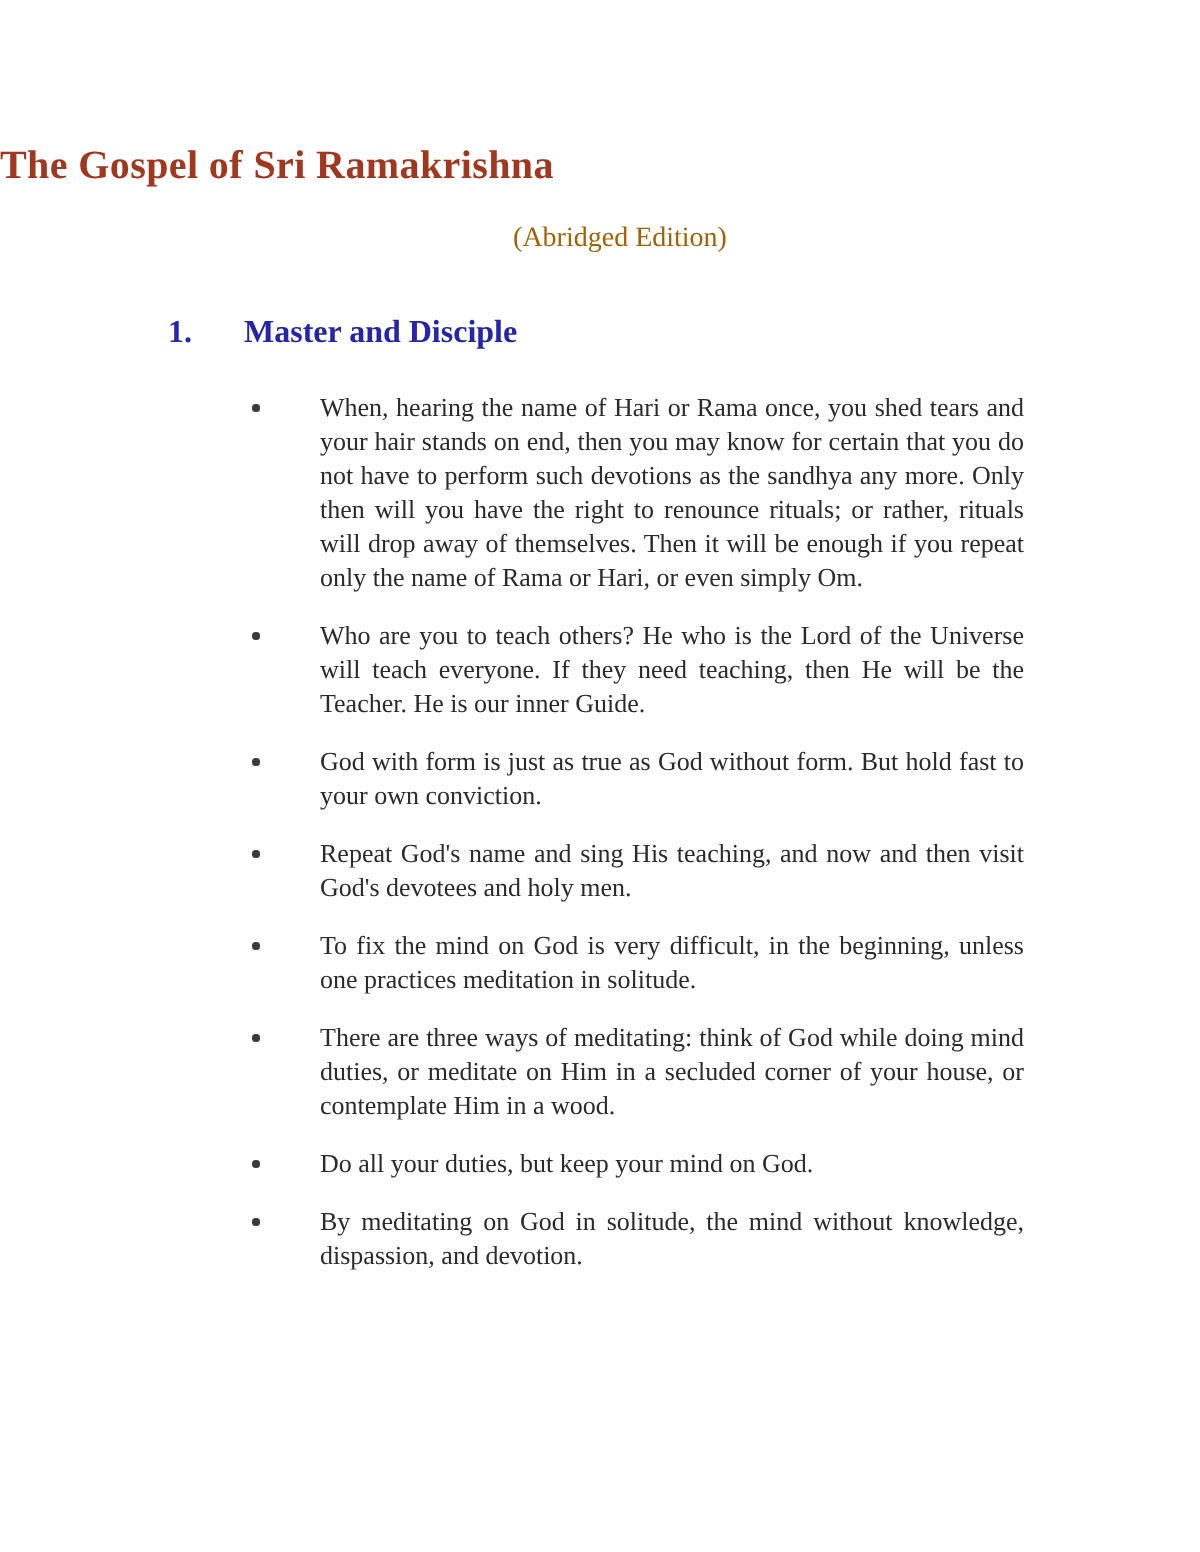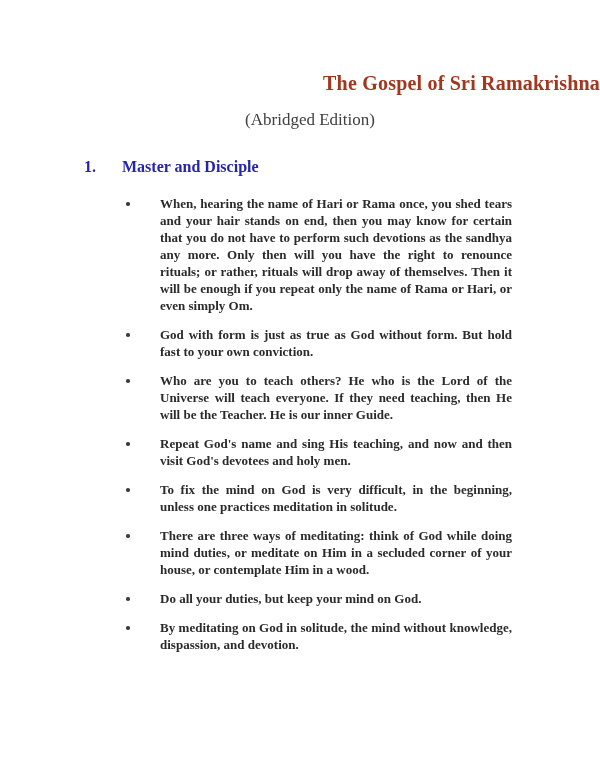--- a/index.html
+++ b/index.html
@@ -13,52 +13,51 @@
     height: 776px;
     background: #ffffff;
     overflow: hidden;
     font-family: "Liberation Serif", "DejaVu Serif", serif;
     color: #2b2b2b;
     box-sizing: border-box;
   }
   .doc-title {
     margin: 0;
     padding-top: 71px;
-    text-align: right;
+    text-align: left;
     font-size: 20px;
     line-height: 24px;
     font-weight: bold;
     color: #a0371e;
     letter-spacing: 0.2px;
   }
   .doc-subtitle {
     margin-top: 17px;
     text-align: center;
-    font-size: 17px;
+    font-size: 14px;
     line-height: 16px;
-    color: #404040;
+    color: #a16207;
     padding-left: 20px;
   }
   .section-heading {
     display: flex;
     margin: 30px 0 0 84px;
     font-size: 16px;
     line-height: 18px;
     font-weight: bold;
     color: #2424ac;
   }
   .section-number {
     width: 38px;
     flex: 0 0 38px;
   }
   .quotes {
     list-style: none;
     margin: 19px 88px 0 125px;
     padding: 0;
-    font-weight: bold;
   }
   .quote {
     position: relative;
     padding-left: 35px;
     margin-bottom: 12px;
     font-size: 13px;
     line-height: 17px;
   }
   .quote:last-child {
     margin-bottom: 0;
@@ -91,25 +90,25 @@
     <span class="section-title">Master and Disciple</span>
   </div>
 
   <ul class="quotes">
     <li class="quote">
       <span class="dot"></span>
       <span class="quote-text">When, hearing the name of Hari or Rama once, you shed tears and your hair stands on end, then you may know for certain that you do not have to perform such devotions as the sandhya any more. Only then will you have the right to renounce rituals; or rather, rituals will drop away of themselves. Then it will be enough if you repeat only the name of Rama or Hari, or even simply Om.</span>
     </li>
     <li class="quote">
       <span class="dot"></span>
-      <span class="quote-text">God with form is just as true as God without form. But hold fast to your own conviction.</span>
+      <span class="quote-text">Who are you to teach others? He who is the Lord of the Universe will teach everyone. If they need teaching, then He will be the Teacher. He is our inner Guide.</span>
     </li>
     <li class="quote">
       <span class="dot"></span>
-      <span class="quote-text">Who are you to teach others? He who is the Lord of the Universe will teach everyone. If they need teaching, then He will be the Teacher. He is our inner Guide.</span>
+      <span class="quote-text">God with form is just as true as God without form. But hold fast to your own conviction.</span>
     </li>
     <li class="quote">
       <span class="dot"></span>
       <span class="quote-text">Repeat God's name and sing His teaching, and now and then visit God's devotees and holy men.</span>
     </li>
     <li class="quote">
       <span class="dot"></span>
       <span class="quote-text">To fix the mind on God is very difficult, in the beginning, unless one practices meditation in solitude.</span>
     </li>
     <li class="quote">

